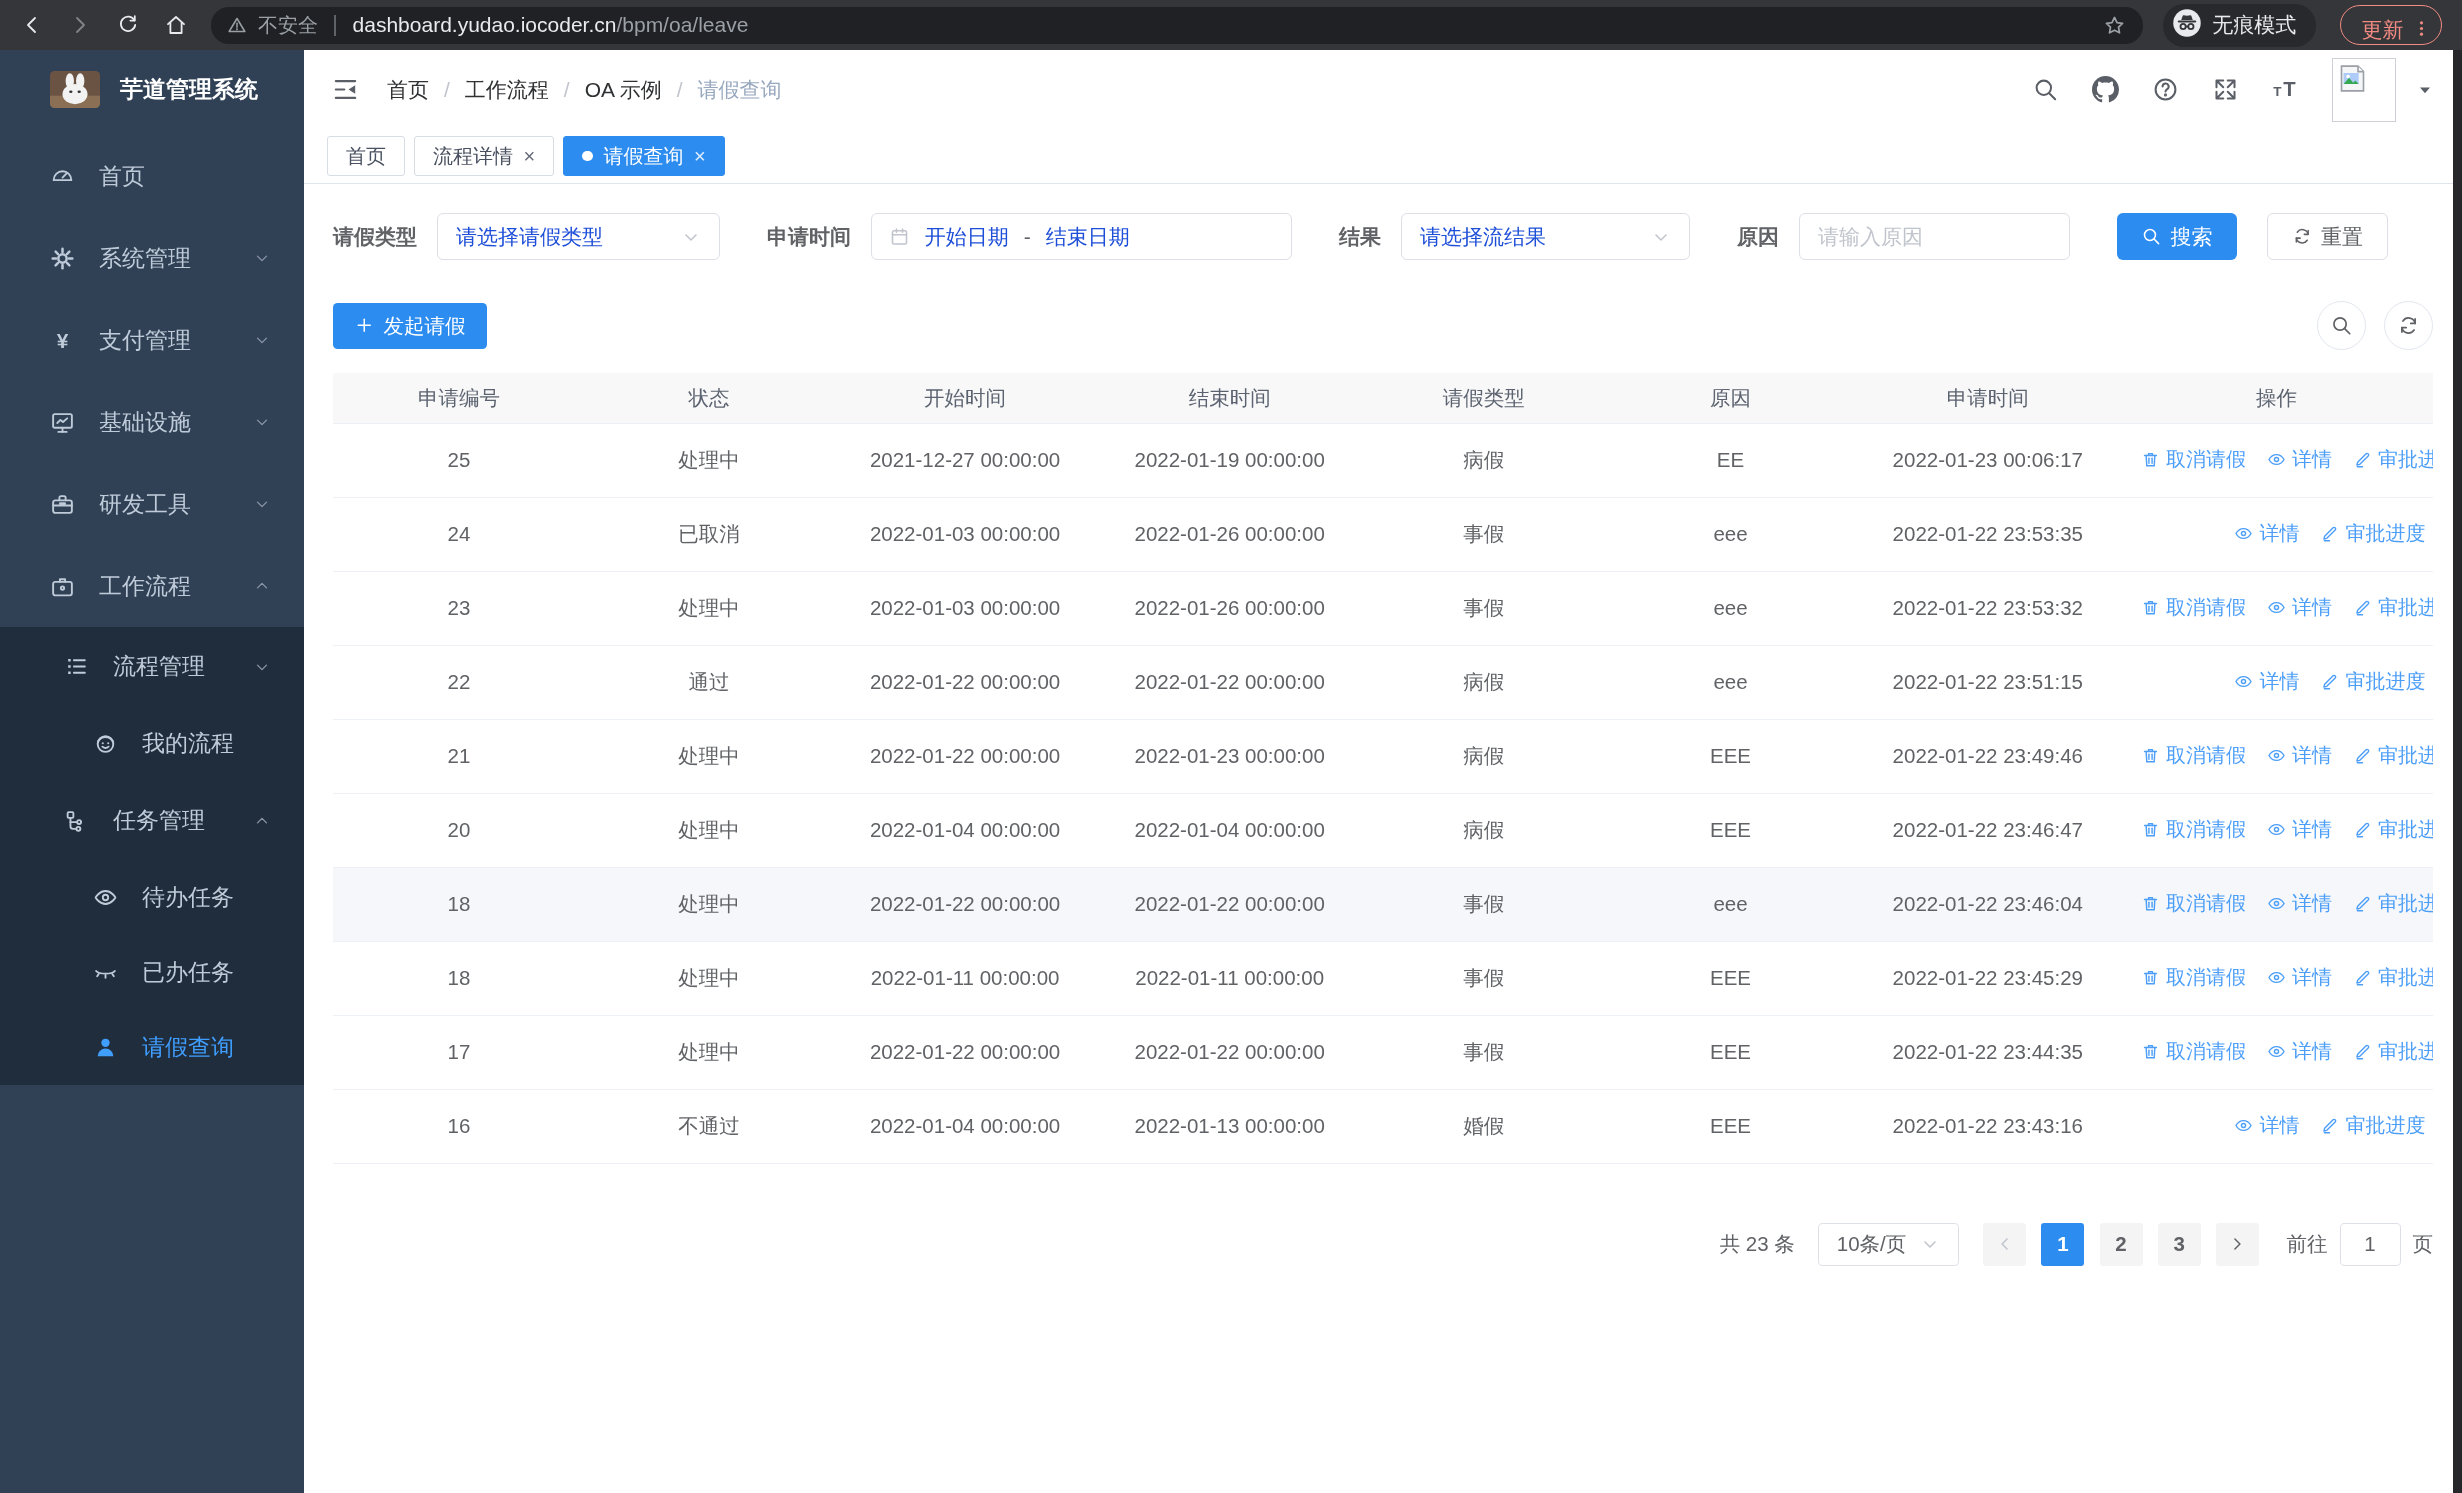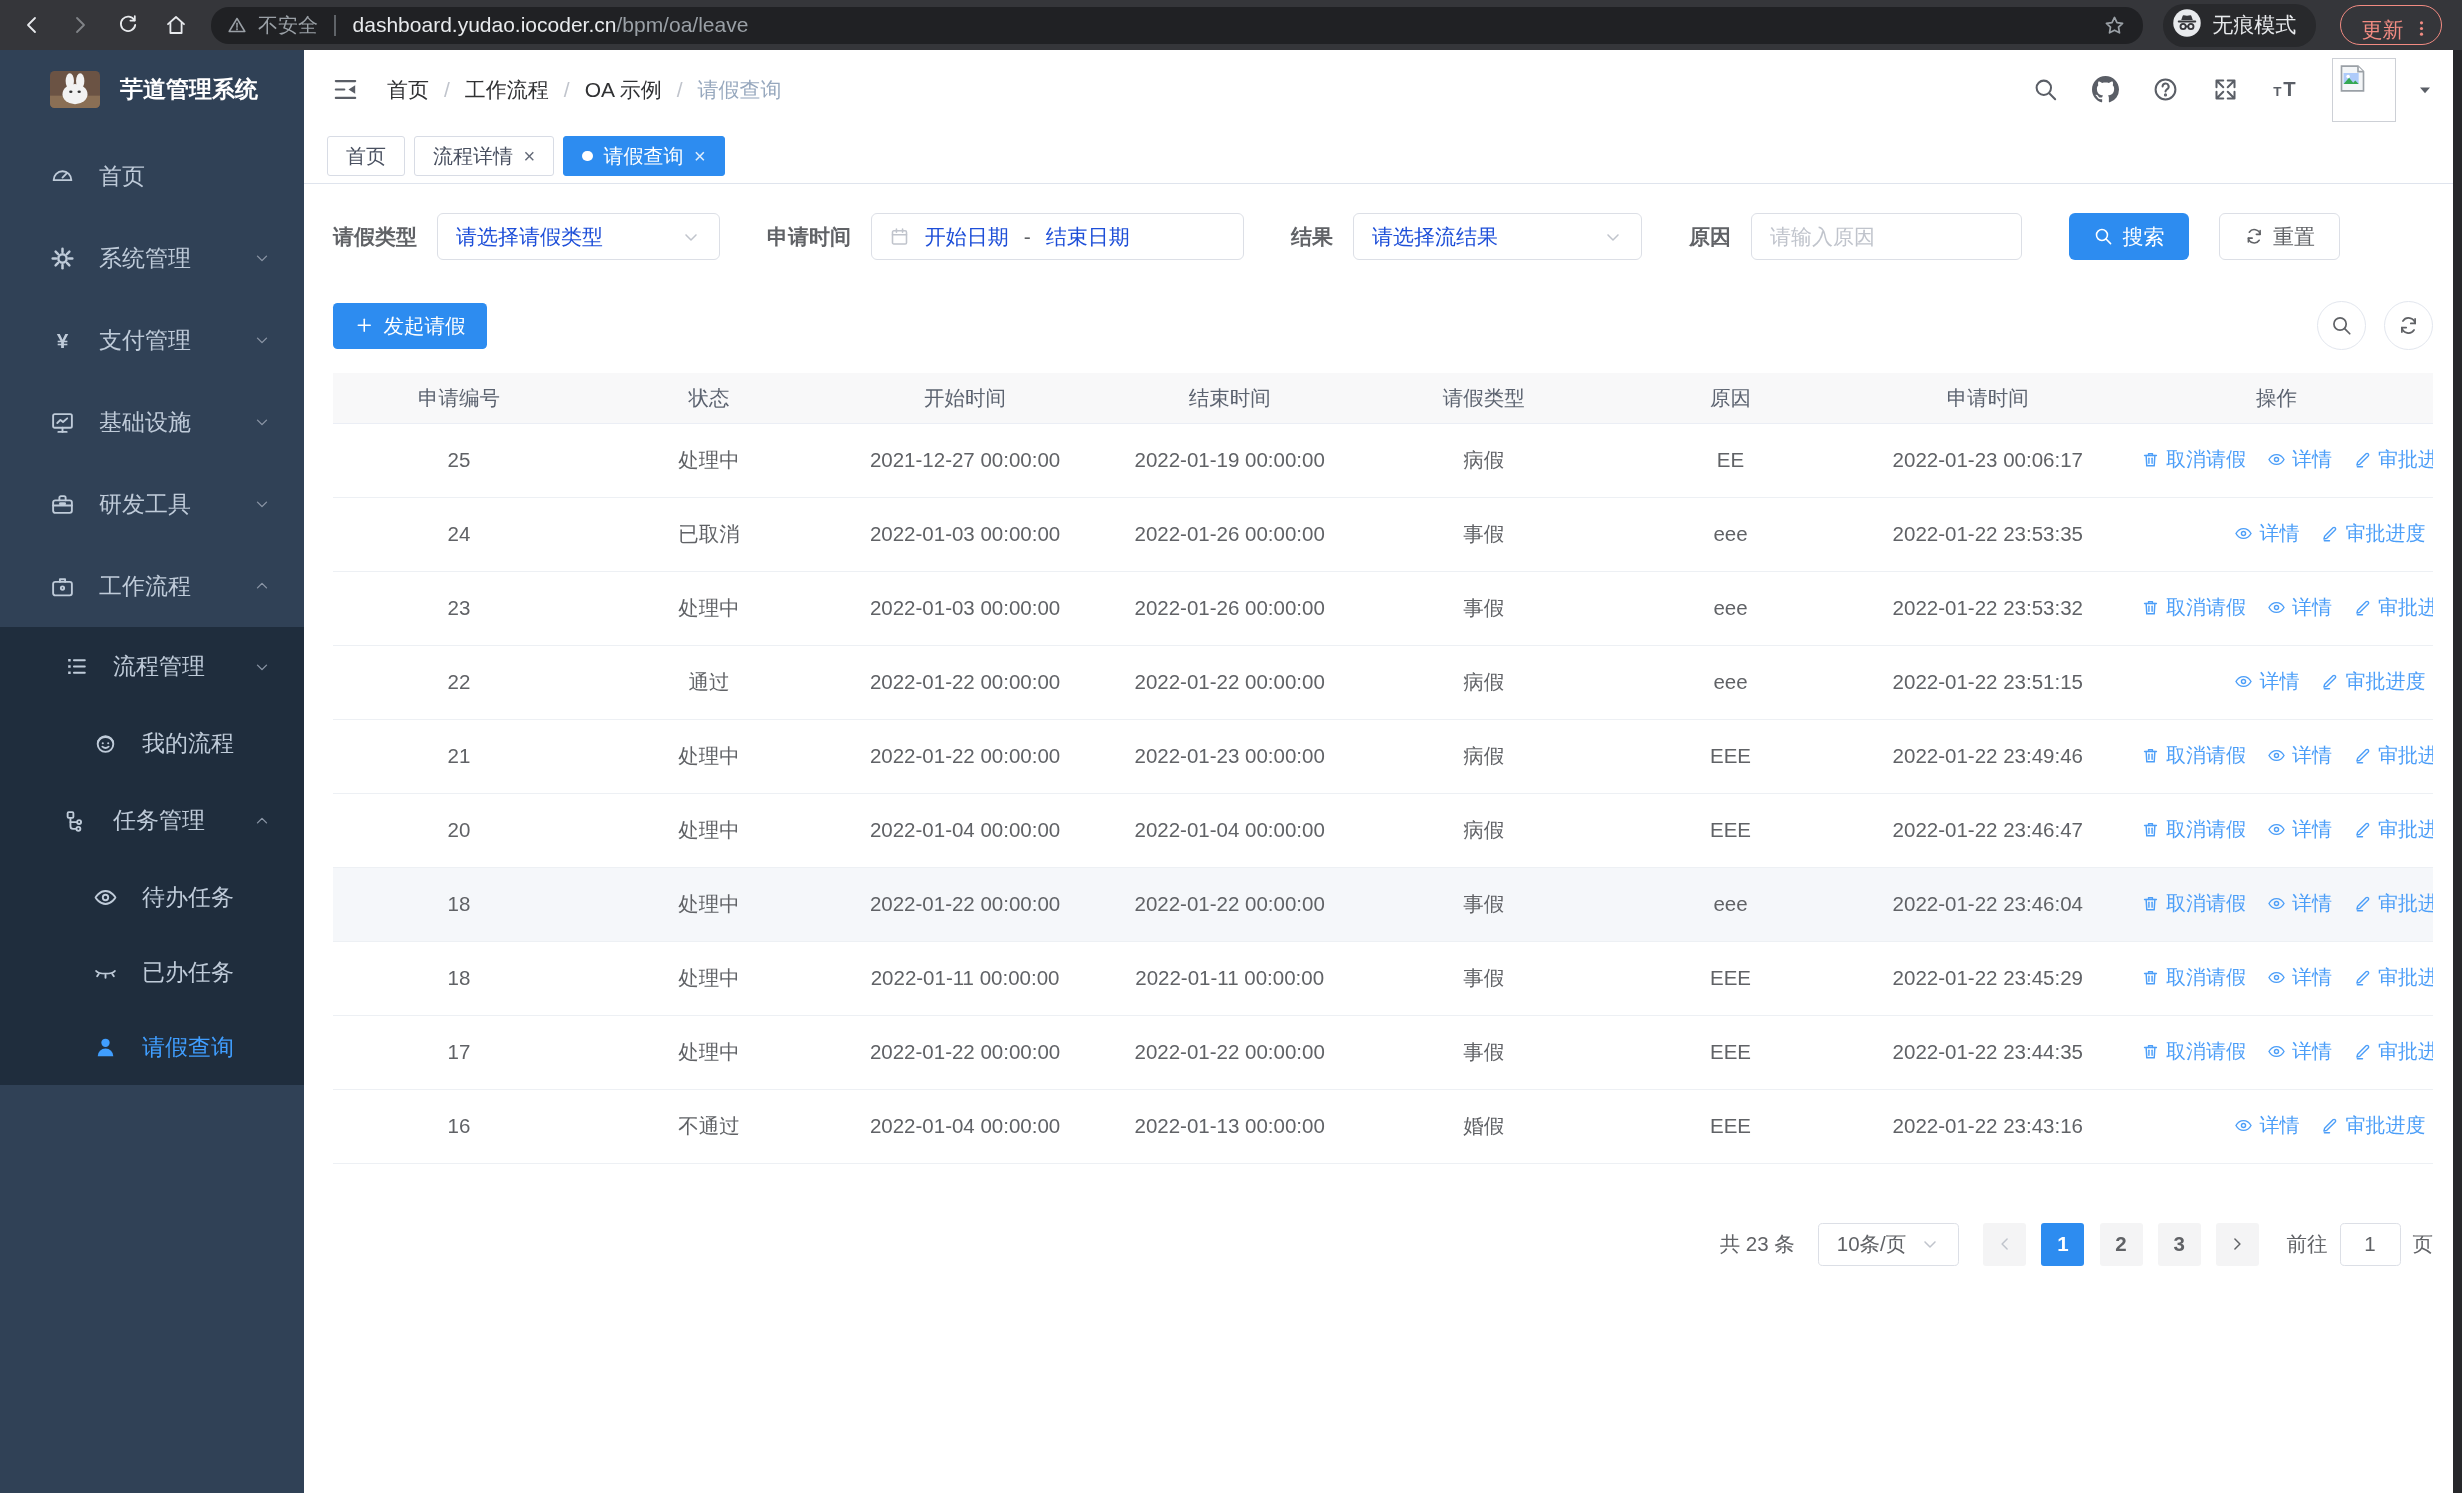--- a/index.html
+++ b/index.html
@@ -79,21 +79,21 @@
   
   .content{padding:20px 29px 0;flex:1;}
   .filter-row{display:flex;align-items:center;margin:9px 0 41px;}
   .fgroup{display:flex;align-items:center;margin-right:47px;}
   .flabel{font-size:21px;font-weight:600;color:#606266;margin-right:20px;white-space:nowrap;}
   .select{height:47px;border:1.5px solid #dcdfe6;border-radius:6px;background:#fff;display:flex;align-items:center;padding:0 18px;cursor:pointer;}
   .w-type{width:283px;} .w-result{width:289px;}
   .ph{color:#1d4ed8;font-size:21px;flex:1;white-space:nowrap;}
   .sel-chev{display:inline-flex;color:#c0c4cc;}
   .sel-chev svg{width:20px;height:20px;}
-  .date-range{width:373px;height:47px;border:1.5px solid #dcdfe6;border-radius:6px;background:#fff;display:flex;align-items:center;gap:15px;padding:0 16.7px;cursor:text;}
+  .date-range{width:421px;height:47px;border:1.5px solid #dcdfe6;border-radius:6px;background:#fff;display:flex;align-items:center;gap:15px;padding:0 16.7px;cursor:text;}
   .date-range .icn{display:inline-flex;color:#c0c4cc;}
   .date-range .icn svg{width:21px;height:21px;}
   .date-range .ph{flex:none;}
   .date-sep{color:#606266;font-size:21px;}
   .text-input{width:271px;height:47px;border:1.5px solid #dcdfe6;border-radius:6px;padding:0 18px;font-size:21px;color:#606266;font-family:inherit;outline:none;}
   .text-input::placeholder{color:#c0c4cc;}
   .btn{height:47px;border:none;border-radius:6px;font-size:21px;display:inline-flex;align-items:center;gap:9px;padding:0 24px;cursor:pointer;font-family:inherit;white-space:nowrap;}
   .btn .icn{display:inline-flex;}
   .btn .icn svg{width:20.5px;height:20.5px;}
   .btn.primary{background:var(--accent);color:#fff;}

